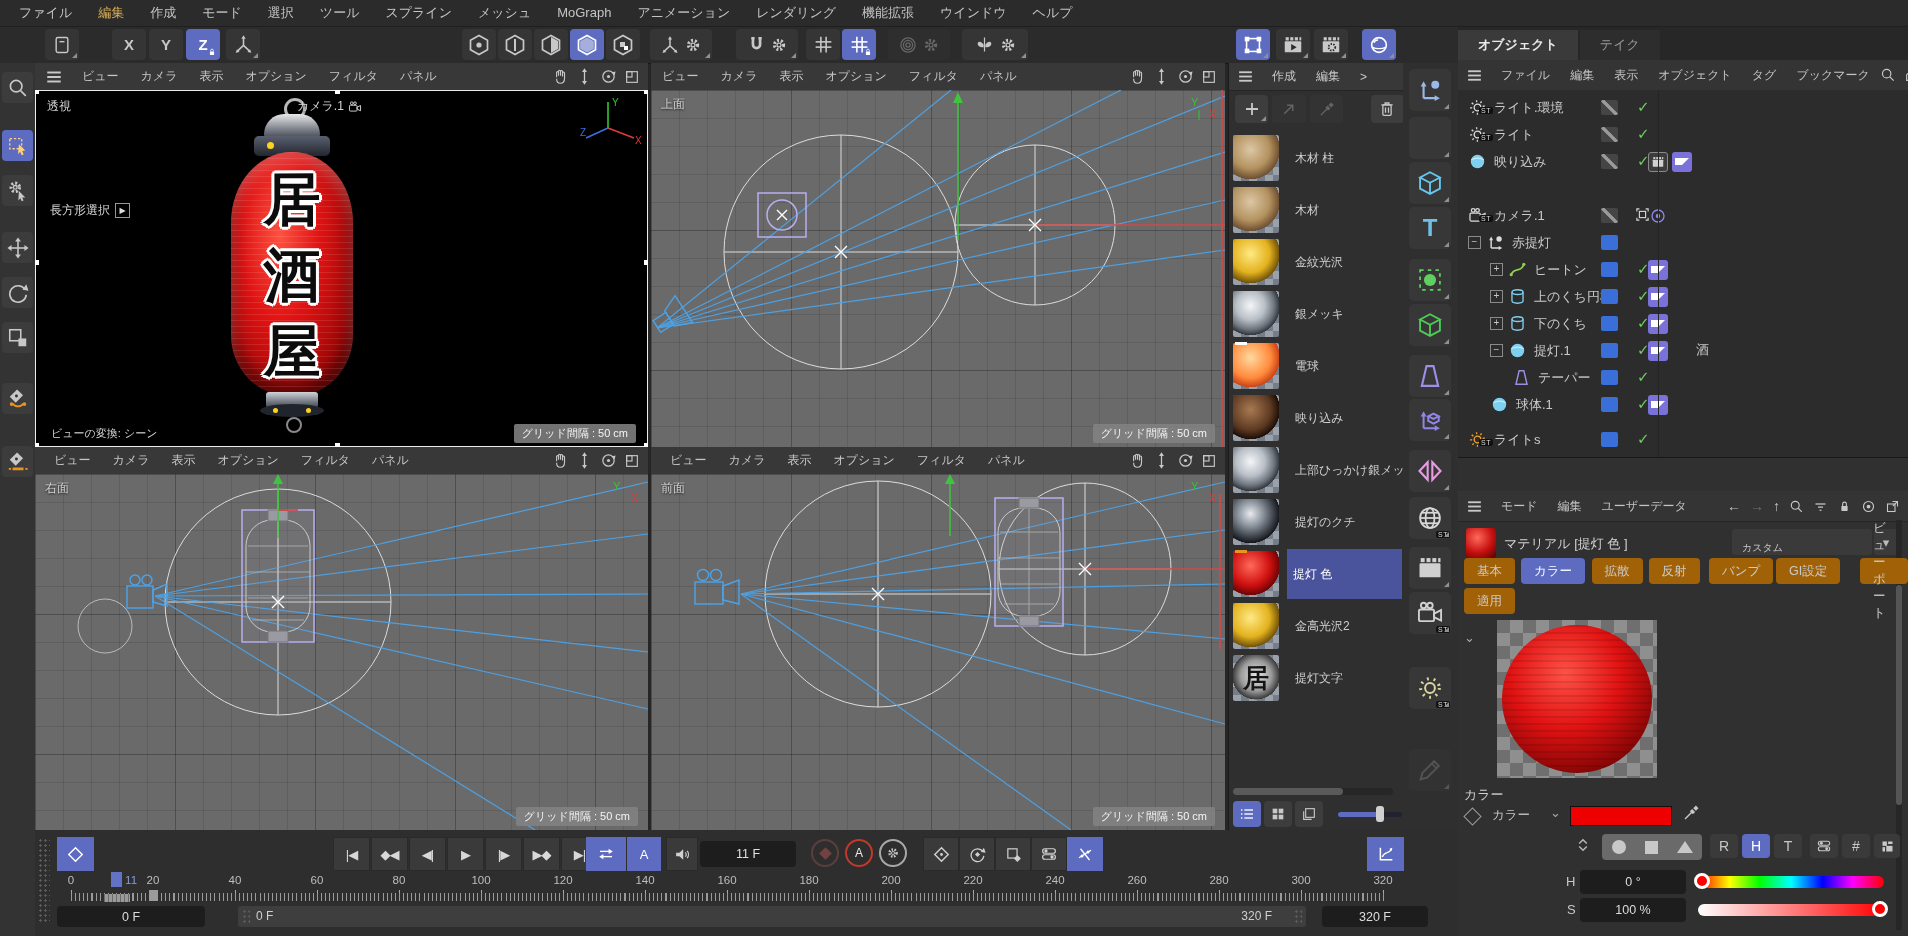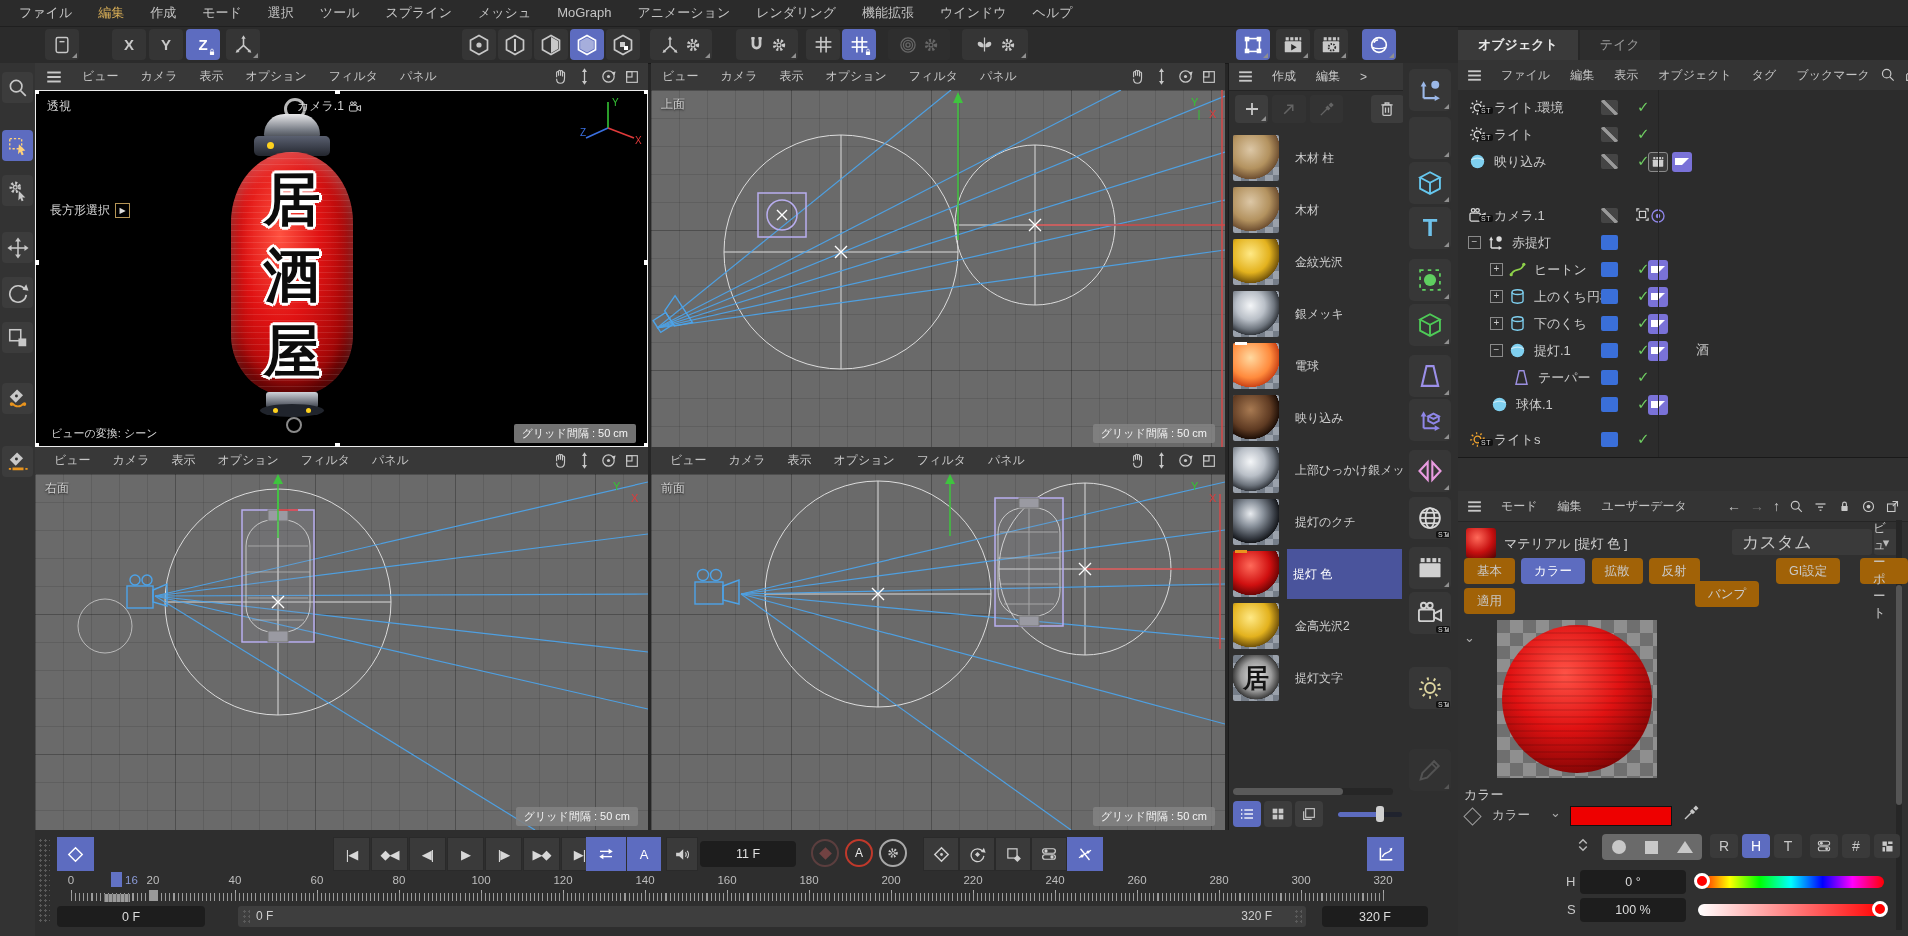--- a/index.html
+++ b/index.html
@@ -1377,21 +1377,21 @@
             <use href="#i-target"></use>
           </svg>
         <svg class="ic" viewBox="0 0 24 24" width="15" height="15" style="color:#c8c8c8">
             <use href="#i-extern"></use>
           </svg>
       </span>
     </div>
 
     <div class="abs" style="left:8px;top:70px;width:30px;height:30px;border-radius:3px;background:radial-gradient(circle at 38% 32%,#ff6a5a,#c60f0f 55%,#5e0303 95%)"></div>
     <div class="abs" style="left:46px;top:77px;font-size:13px;color:#d2d2d2">マテリアル [提灯 色 ]</div>
-    <div class="abs" style="left:274px;top:71px;width:140px;height:26px;background:#3a3a3a;border-radius:3px;display:flex;align-items:center;padding-left:10px;box-sizing:border-box;font-size:17px">
+    <div class="abs" style="left:274px;top:71px;width:140px;height:26px;background:#3a3a3a;border-radius:3px;display:flex;align-items:flex-end;padding-left:10px;box-sizing:border-box;font-size:10px">
         <span>カスタム</span>
       </div>
     <div class="abs" style="left:416px;top:71px;width:24px;height:26px;background:#3a3a3a;border-radius:3px;display:flex;align-items:center;justify-content:center;color:#bbb">▾</div>
     <div id="attrchips"></div>
     <div class="chip" style="left:6px;top:130px">適用</div>
     <span class="abs" style="left:6px;top:172px;color:#aaa">⌄</span>
     <div id="prevbox" style="left:39px;top:162px">
         <div id="prevsphere"></div>
       </div>
     <div class="abs" style="left:438px;top:62px;width:6px;height:410px;background:#262626">
@@ -1440,21 +1440,21 @@
       </div>
     <div class="abs" style="left:109px;top:444px;font-size:13px">S</div>
     <div class="vfield" style="left:122px;top:440px;width:106px">100 %</div>
     <div class="slider" style="left:240px;top:446px;width:186px;background:linear-gradient(90deg,#fff,#f00)">
         <div class="knob" style="right:-4px;background:#f00"></div>
       </div>
   <div class="chip" style="left: 6px; top: 100px;">基本</div>
       <div class="chip on" style="left: 63px; top: 100px;">カラー</div>
       <div class="chip" style="left: 133.5px; top: 100px;">拡散</div>
       <div class="chip" style="left: 190.5px; top: 100px;">反射</div>
-      <div class="chip" style="left: 237px; top: 100px; margin-top: 23px;">バンプ</div>
+      <div class="chip" style="left: 251px; top: 100px;">バンプ</div>
       <div class="chip" style="left: 318px; top: 100px;">GI設定</div>
       <div class="chip" style="left: 402px; top: 100px;">ビューポート</div>
     </div>
 
   <div id="timeline">
     <div class="abs dotgrip" style="left:3px;top:8px;width:12px;height:86px"></div>
     <div class="trbtn on" style="left:22px">
         <svg class="ic" viewBox="0 0 24 24" width="17" height="17" style="color:#fff">
           <use href="#i-key"></use>
         </svg>
@@ -1560,21 +1560,21 @@
         <span class="rtick" style="left: 1184px;"></span>
         <span class="rlabel" style="left: 1266px;">300</span>
         <span class="rtick" style="left: 1266px;"></span>
         <span class="rlabel" style="left: 1348px;">320</span>
         <span class="rtick" style="left: 1348px;"></span>
       </div>
     <div id="tickstrip"></div>
     <div class="abs" style="left:69px;top:64px;width:26px;height:8px;background:#9a9a9a;background-image:repeating-linear-gradient(90deg,#6a6a6a 0 1px,transparent 1px 4px)"></div>
     <div class="abs" style="left:114px;top:60px;width:9px;height:11px;background:#9a9a9a"></div>
     <div id="playhead" style="left: 76.1px;"></div>
-    <div id="phlabel" style="left: 90.1px;">16</div>
+    <div id="phlabel" style="left: 90.1px;">11</div>
 
     <div class="abs vfield" style="left:22px;top:76px;width:148px;height:21px">0 F</div>
     <div id="rangebar">
       <span class="abs dotgrip" style="left:4px;top:3px;width:8px;height:15px"></span>
       <span class="abs" style="left:18px;top:3px">0 F</span>
       <span class="abs" style="right:34px;top:3px">320 F</span>
       <span class="abs dotgrip" style="right:4px;top:3px;width:8px;height:15px"></span>
     </div>
     <div class="abs vfield" style="left:1287px;top:76px;width:106px;height:21px">320 F</div>
   </div>

